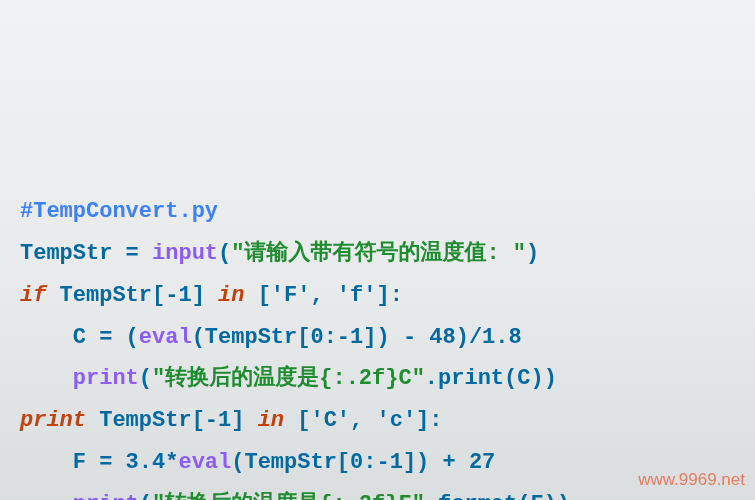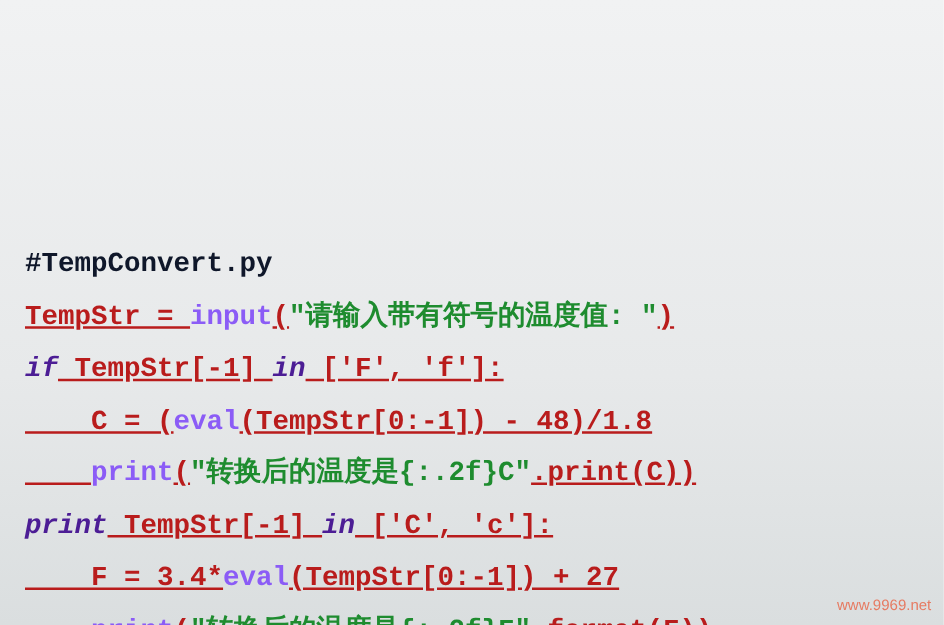--- a/index.html
+++ b/index.html
@@ -9,31 +9,31 @@
       font-size: 22px;
       font-weight: bold;
       background: linear-gradient(to bottom, #f1f2f3 0%, #e7e9ea 60%, #dadedf 100%);
       white-space: pre;
       line-height: 1.9;
       width: 755px;
       height: 500px;
       box-sizing: border-box;
       position: relative;
     }
-    .comment { color: #0f172a; }
-    .keyword { color: #4c1d95; font-style: italic; }
+    .comment { color: #3b82f6; }
+    .keyword { color: #c2410c; font-style: italic; }
     .func    { color: #8b5cf6; }
     .string  { color: #1e8c2f; font-weight: bold; }
-    .normal  { color: #b91c1c; text-decoration: underline; }
+    .normal  { color: #0369a1; }
     .watermark {
       position: absolute;
       bottom: 4px;
       right: 10px;
       font-family: Arial, sans-serif;
-      font-size: 12px;
+      font-size: 17px;
       font-weight: normal;
       color: #e86a4d;
       white-space: normal;
       opacity: 0.85;
     }
   </style>
 </head>
 <body>
 
 

